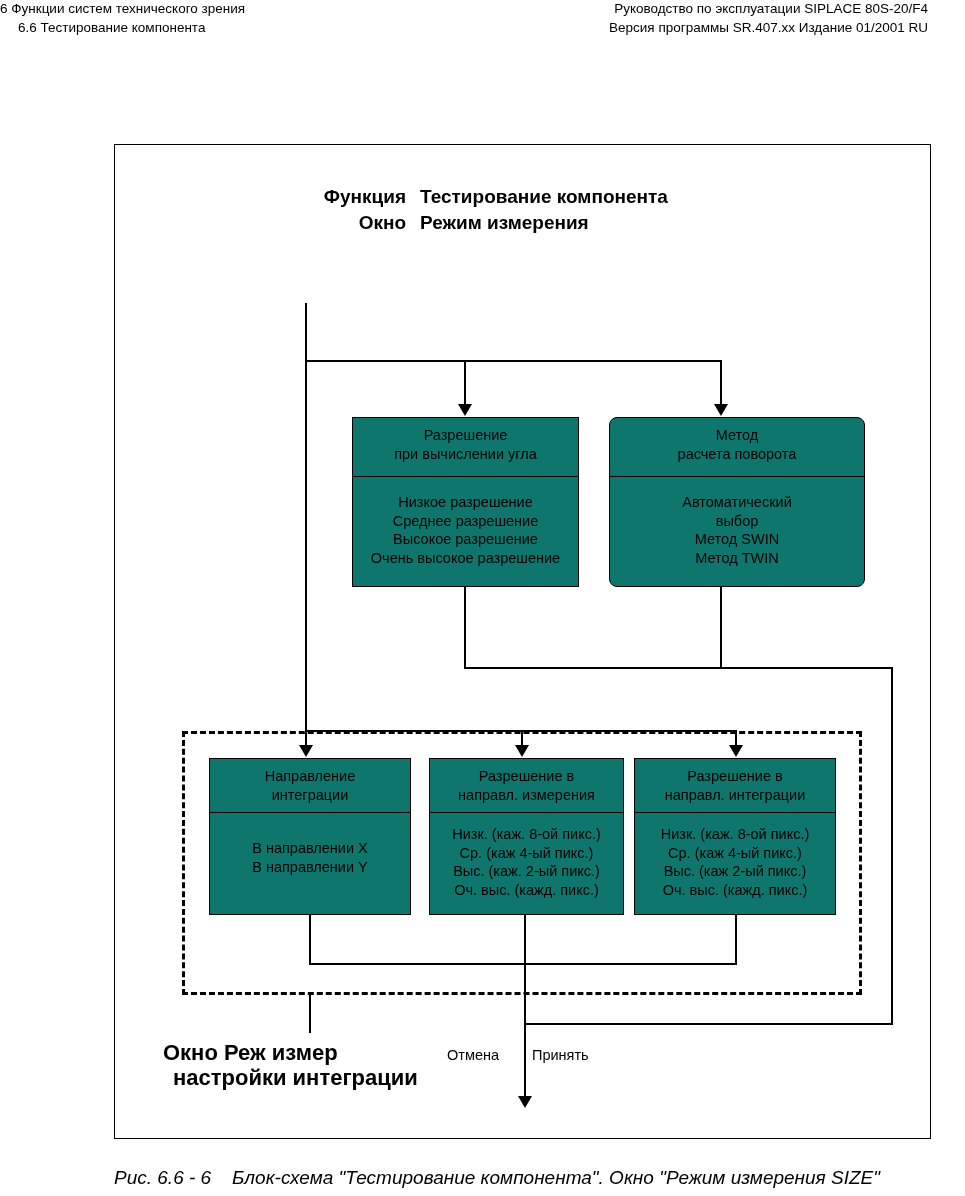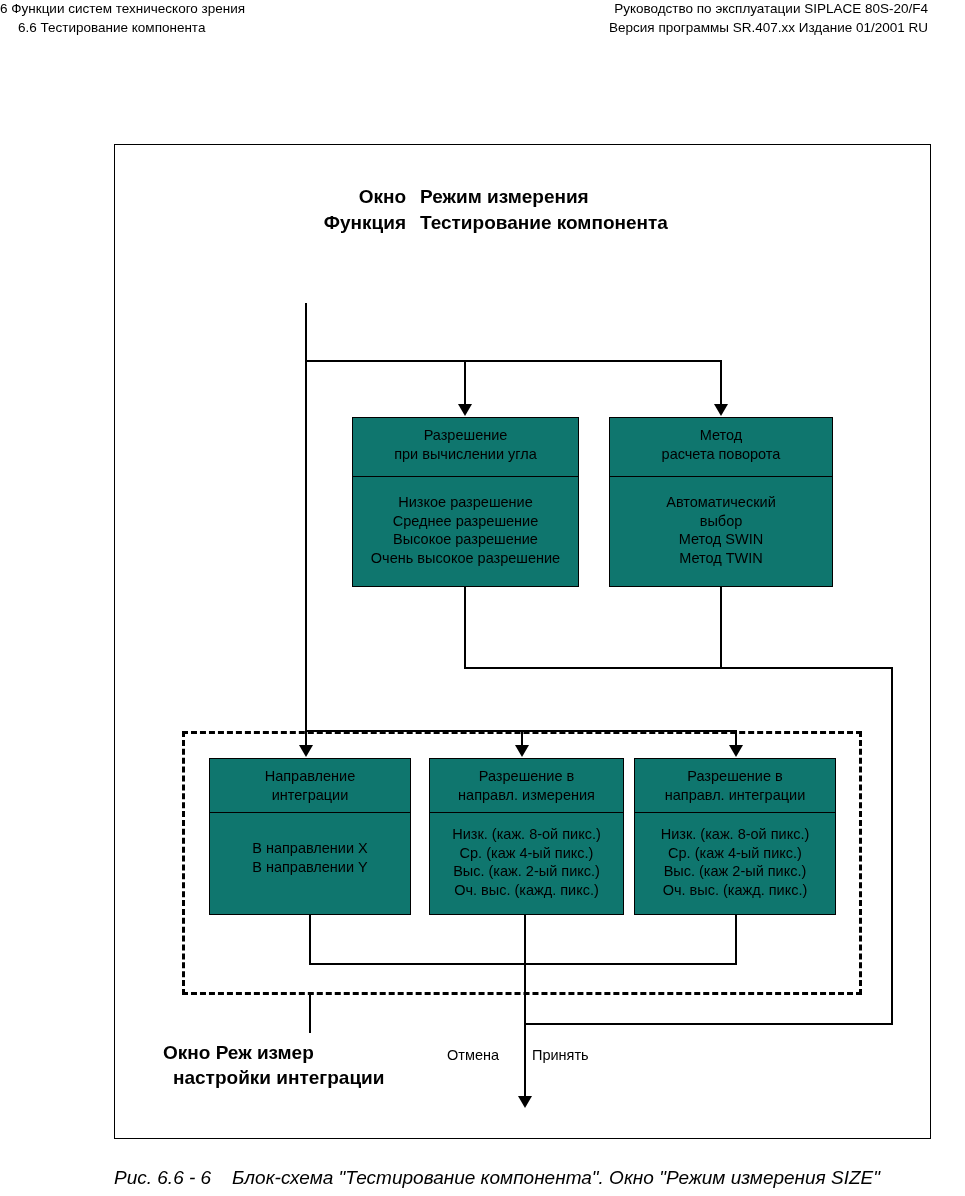--- a/index.html
+++ b/index.html
@@ -85,21 +85,21 @@
     text-align: center;
     font-size: 14.5px;
     line-height: 18.5px;
     padding-top: 16px;
     box-sizing: border-box;
   }
 
   
   #box-angle-res { left: 352px; top: 417px; width: 227px; height: 170px; }
   #box-angle-res .bx-head { height: 59px; }
-  #box-rot-method { left: 609px; top: 417px; width: 224px; height: 170px; }
+  #box-rot-method { left: 609px; top: 417px; width: 256px; height: 170px; border-radius: 8px; }
   #box-rot-method .bx-head { height: 59px; }
 
   
   #box-int-dir  { left: 209px; top: 758px; width: 202px; height: 157px; }
   #box-int-dir .bx-head  { height: 54px; }
   #box-meas-res { left: 429px; top: 758px; width: 195px; height: 157px; }
   #box-meas-res .bx-head { height: 54px; }
   #box-intg-res { left: 634px; top: 758px; width: 202px; height: 157px; }
   #box-intg-res .bx-head { height: 54px; }
 
@@ -128,21 +128,21 @@
     width: 0; height: 0;
     border-left: 7px solid transparent;
     border-right: 7px solid transparent;
     border-top: 12px solid #000;
   }
 
   
   .win-label {
     position: absolute;
     left: 163px; top: 1040px;
-    font-size: 19px;
+    font-size: 22px;
     font-weight: bold;
     line-height: 25px;
     white-space: nowrap;
   }
   .win-label .wl2 { padding-left: 10px; text-align: right; }
 
   .btn-label {
     position: absolute;
     font-size: 14.5px;
     line-height: 18px;
@@ -170,26 +170,26 @@
   <div class="hdr-line hdr-left hdr-row1">6 Функции систем технического зрения</div>
   <div class="hdr-line hdr-right hdr-row1">Руководство по эксплуатации SIPLACE 80S-20/F4</div>
   <div class="hdr-line hdr-left hdr-row2">6.6 Тестирование компонента</div>
   <div class="hdr-line hdr-right hdr-row2">Версия программы SR.407.xx  Издание 01/2001 RU</div>
 </div>
 
 <div class="figure-frame"></div>
 
 <div class="fig-title">
   <div class="t-row">
+    <span class="t-key">Функция</span>
+    <span class="t-val">Тестирование компонента</span>
+  </div>
+  <div class="t-row">
     <span class="t-key">Окно</span>
     <span class="t-val">Режим измерения</span>
-  </div>
-  <div class="t-row">
-    <span class="t-key">Функция</span>
-    <span class="t-val">Тестирование компонента</span>
   </div>
 </div>
 
 <div class="ln v" style="left:305px; top:303px; height:427px;"></div>
 
 <div class="ln h" style="left:305px; top:360px; width:416px;"></div>
 
 <div class="ln v" style="left:464px; top:360px; height:45px;"></div>
 <div class="arrow-down" style="left:458px; top:404px;"></div>
 

